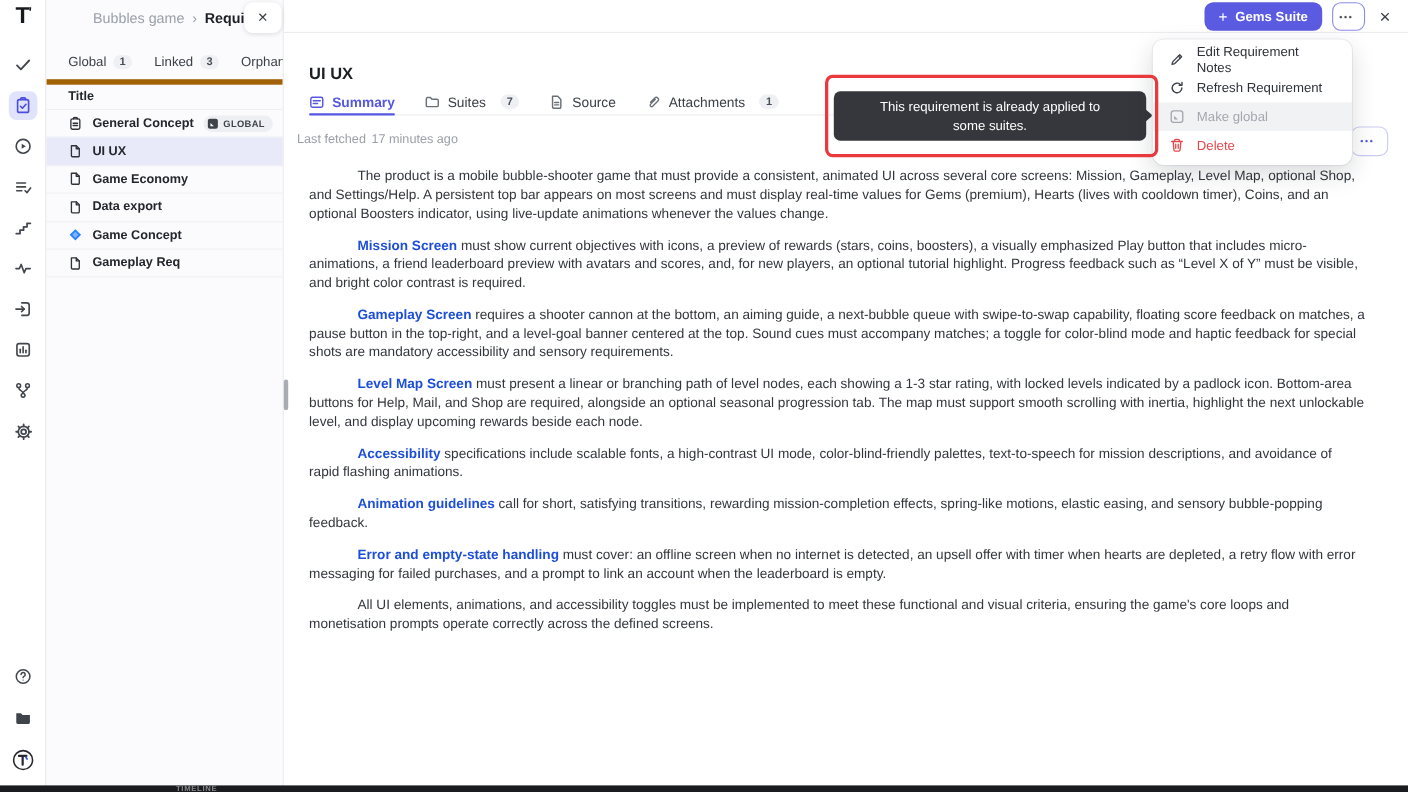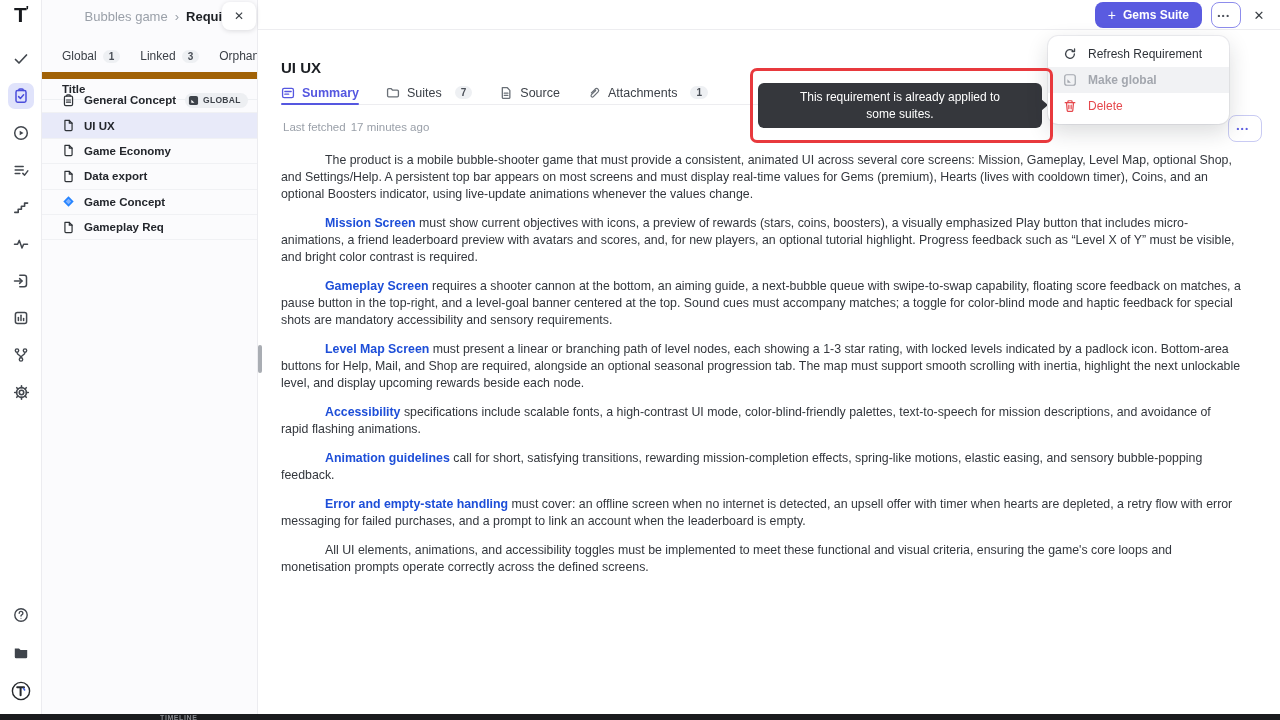--- a/index.html
+++ b/index.html
@@ -21,22 +21,22 @@
   .ric.active { background:#e0e3fb; color:#4b4edc; }
 
   
   .panel { position:absolute; left:42px; top:0; bottom:0; width:216px; background:#fbfbfd; border-right:1px solid #ececf0; z-index:2; overflow:hidden; }
   .bread { position:absolute; top:0; left:0; right:0; height:32px; display:flex; align-items:center; padding-left:20px; gap:7px; font-size:13px; color:#9aa0a9; white-space:nowrap;justify-content:center; }
   .bread .cur { color:#1c1f24; font-weight:700; overflow:hidden; max-width:74px; }
   .close-tab { position:absolute; top:2px; right:1px; width:34px; height:28px; background:#fff; border-radius:8px; box-shadow:0 1px 5px rgba(20,22,30,.14); display:flex; align-items:center; justify-content:center; font-size:12px; color:#3a3f45; z-index:7; cursor:pointer; }
   .ptabs { position:absolute; top:40px; left:0; right:0; height:32px; display:flex; align-items:center; gap:20px; padding-left:20px; font-size:12px; color:#3c4148; white-space:nowrap; }
   .ptab { display:flex; align-items:center; }
   .badge { background:#eef0f3; border-radius:8px; font-size:10px; color:#4a4f57; padding:1px 6px; margin-left:6px; font-weight:600; }
-  .colhead { position:absolute; top:72px; left:0; right:0; height:28px; display:flex; align-items:center; padding-left:20px; font-size:11.5px; font-weight:700; color:#23262c; border-top:7px solid #a16207; border-bottom:1px solid #eef0f3; }
-  .rows { position:absolute; top:88px; left:0; right:0; }
+  .colhead { position:absolute; top:72px; left:0; right:0; height:28px; display:flex; align-items:center; padding-left:20px; font-size:11.5px; font-weight:700; color:#23262c; border-top:5px solid #a16207; border-bottom:1px solid #eef0f3; }
+  .rows { position:absolute; top:100px; left:0; right:0; }
   .prow { height:25.4px; display:flex; align-items:center; padding-left:20px; gap:9px; border-bottom:1px solid #f0f1f4; font-size:11.5px; font-weight:600; color:#23262c; cursor:pointer; white-space:nowrap; }
   .prow.selected { background:#e8eaf9; }
   .gbadge { display:inline-flex; align-items:center; gap:4px; background:#edeff2; border-radius:9px; padding:2px 7px 2px 3px; font-size:8.5px; font-weight:700; color:#3e434a; letter-spacing:.3px; }
 
   
   .main-bg { position:absolute; left:258px; top:0; right:0; bottom:0; background:#fff; z-index:1; }
   .topbar { position:absolute; left:258px; right:0; top:0; height:30px; border-bottom:1px solid #ededf0; z-index:2; }
   .file-chip { position:absolute; left:281px; top:0; height:30px; display:flex; align-items:center; gap:7px; }
   .file-label { font-size:10.5px; color:#7a7f87; letter-spacing:.3px; }
   .file-link { font-size:12px; color:#5553df; text-decoration:underline; font-weight:500; cursor:pointer; }
@@ -49,41 +49,41 @@
 
   .doc-title { position:absolute; left:281px; top:49px; font-size:15px; font-weight:700; color:#1b1e23; z-index:2; }
 
   .tabbar { position:absolute; left:281px; width:940px; top:81px; height:24px; display:flex; gap:27px; border-bottom:1px solid #ededf0; z-index:2; }
   .tab { display:flex; align-items:center; gap:7px; font-size:12.5px; color:#3c4148; font-weight:500; position:relative; cursor:pointer; }
   .tab .ti { color:#6a7077; display:flex; }
   .tab.active { color:#5557e0; font-weight:600;text-align:right; }
   .tab.active .ti { color:#5557e0; }
   .tab.active::after { content:""; position:absolute; left:0; right:0; bottom:-1px; height:2px; background:#5557e0; border-radius:2px; }
 
-  .lastfetched { position:absolute; left:283px; top:121px; font-size:11.5px; color:#9aa0a9; z-index:2; }
+  .lastfetched { position:absolute; left:270px; top:121px; font-size:11.5px; color:#9aa0a9; z-index:2; }
   .lastfetched .lfv { margin-left:5px; }
 
   .btn-more-tab { position:absolute; left:1228px; top:115px; width:34px; height:27px; border:1px solid #c9cbf3; border-radius:8px; background:#fff; color:#5a5be0; display:flex; align-items:center; justify-content:center; font-size:8px; letter-spacing:1.5px; font-weight:700; cursor:pointer; z-index:3; padding-left:2px; }
 
   .paras { position:absolute; left:281px; top:152px; width:960px; font-size:12.35px; line-height:17px; color:#33373d; z-index:2; }
   .paras p { margin:0 0 12px 0; }
   .paras b { color:#1d4ed8;margin-left:44px; }
 
   .vscroll { position:absolute; left:258px; top:345px; width:4px; height:28px; background:#a9adb3; border-radius:2px; z-index:5; }
 
   
   .tooltip { position:absolute; left:758px; top:83px; width:284px; height:45px; background:#35373c; border-radius:6px; color:#fff; font-size:12px; line-height:16.5px; display:flex; align-items:center; justify-content:center; text-align:center; padding:0 26px; z-index:15; }
   .tooltip::after { content:""; position:absolute; right:-6px; top:16px; border-top:6px solid transparent; border-bottom:6px solid transparent; border-left:7px solid #35373c; }
   .redbox { position:absolute; left:750px; top:68px; width:303px; height:75px; border:3px solid #e8393d; border-radius:7px; z-index:40; pointer-events:none; }
 
   
   .menu { position:absolute; left:1048px; top:36px; width:181px; background:#fff; border-radius:10px; box-shadow:0 8px 22px rgba(25,28,38,.16), 0 0 0 1px #f0f0f3; padding:5px 0; z-index:20; }
   .mi { height:26px; display:flex; align-items:center; gap:11px; padding:0 15px; font-size:12px; color:#2e3238; font-weight:500; cursor:pointer; }
   .mi .mic { width:14px; display:flex; color:#3f444b; }
-  .mi.disabled { background:#f1f2f4; color:#a3a7ae; cursor:default;font-weight:bold; }
+  .mi.disabled { background:#f1f2f4; color:#a3a7ae; cursor:default; }
   .mi.disabled .mic { color:#a3a7ae; }
   .mi.danger { color:#e5484d; }
   .mi.danger .mic { color:#e5484d; }
 
   
   .bottombar { position:absolute; left:0; right:0; bottom:0; height:6px; background:#1a1b1e; z-index:50; overflow:hidden; }
   .bottombar .tl { position:absolute; left:160px; top:0; font-size:7px; line-height:7px; color:#86898f; font-weight:700; letter-spacing:.6px; white-space:nowrap; }
 </style>
 </head>
 <body>
@@ -360,20 +360,29 @@
 <div class="vscroll"></div>
 
 <div class="tooltip">
   <span>This requirement is already applied to some suites.</span>
 </div>
 <div class="redbox"></div>
 
 <div class="menu">
   <div class="mi">
     <span class="mic">
+      <svg width="14" height="14" viewBox="0 0 16 16" fill="none" stroke="currentColor" stroke-width="1.4" stroke-linecap="round" stroke-linejoin="round">
+          <path d="M2.8 13.2 L3.7 10.3 10.8 3.2 12.8 5.2 5.7 12.3 Z"></path>
+          <path d="M9.5 4.5 11.5 6.5"></path>
+        </svg>
+    </span>
+    <span>Edit Requirement Notes</span>
+  </div>
+  <div class="mi">
+    <span class="mic">
       <svg width="14" height="14" viewBox="0 0 16 16" fill="none" stroke="currentColor" stroke-width="1.5" stroke-linecap="round" stroke-linejoin="round">
           <path d="M13 8 a5 5 0 1 1 -1.6 -3.7"></path>
           <path d="M13.2 2.3 V5.2 H10.3"></path>
         </svg>
     </span>
     <span>Refresh Requirement</span>
   </div>
   <div class="mi disabled">
     <span class="mic">
       <svg width="14" height="14" viewBox="0 0 16 16" fill="none" stroke="currentColor" stroke-width="1.4">

